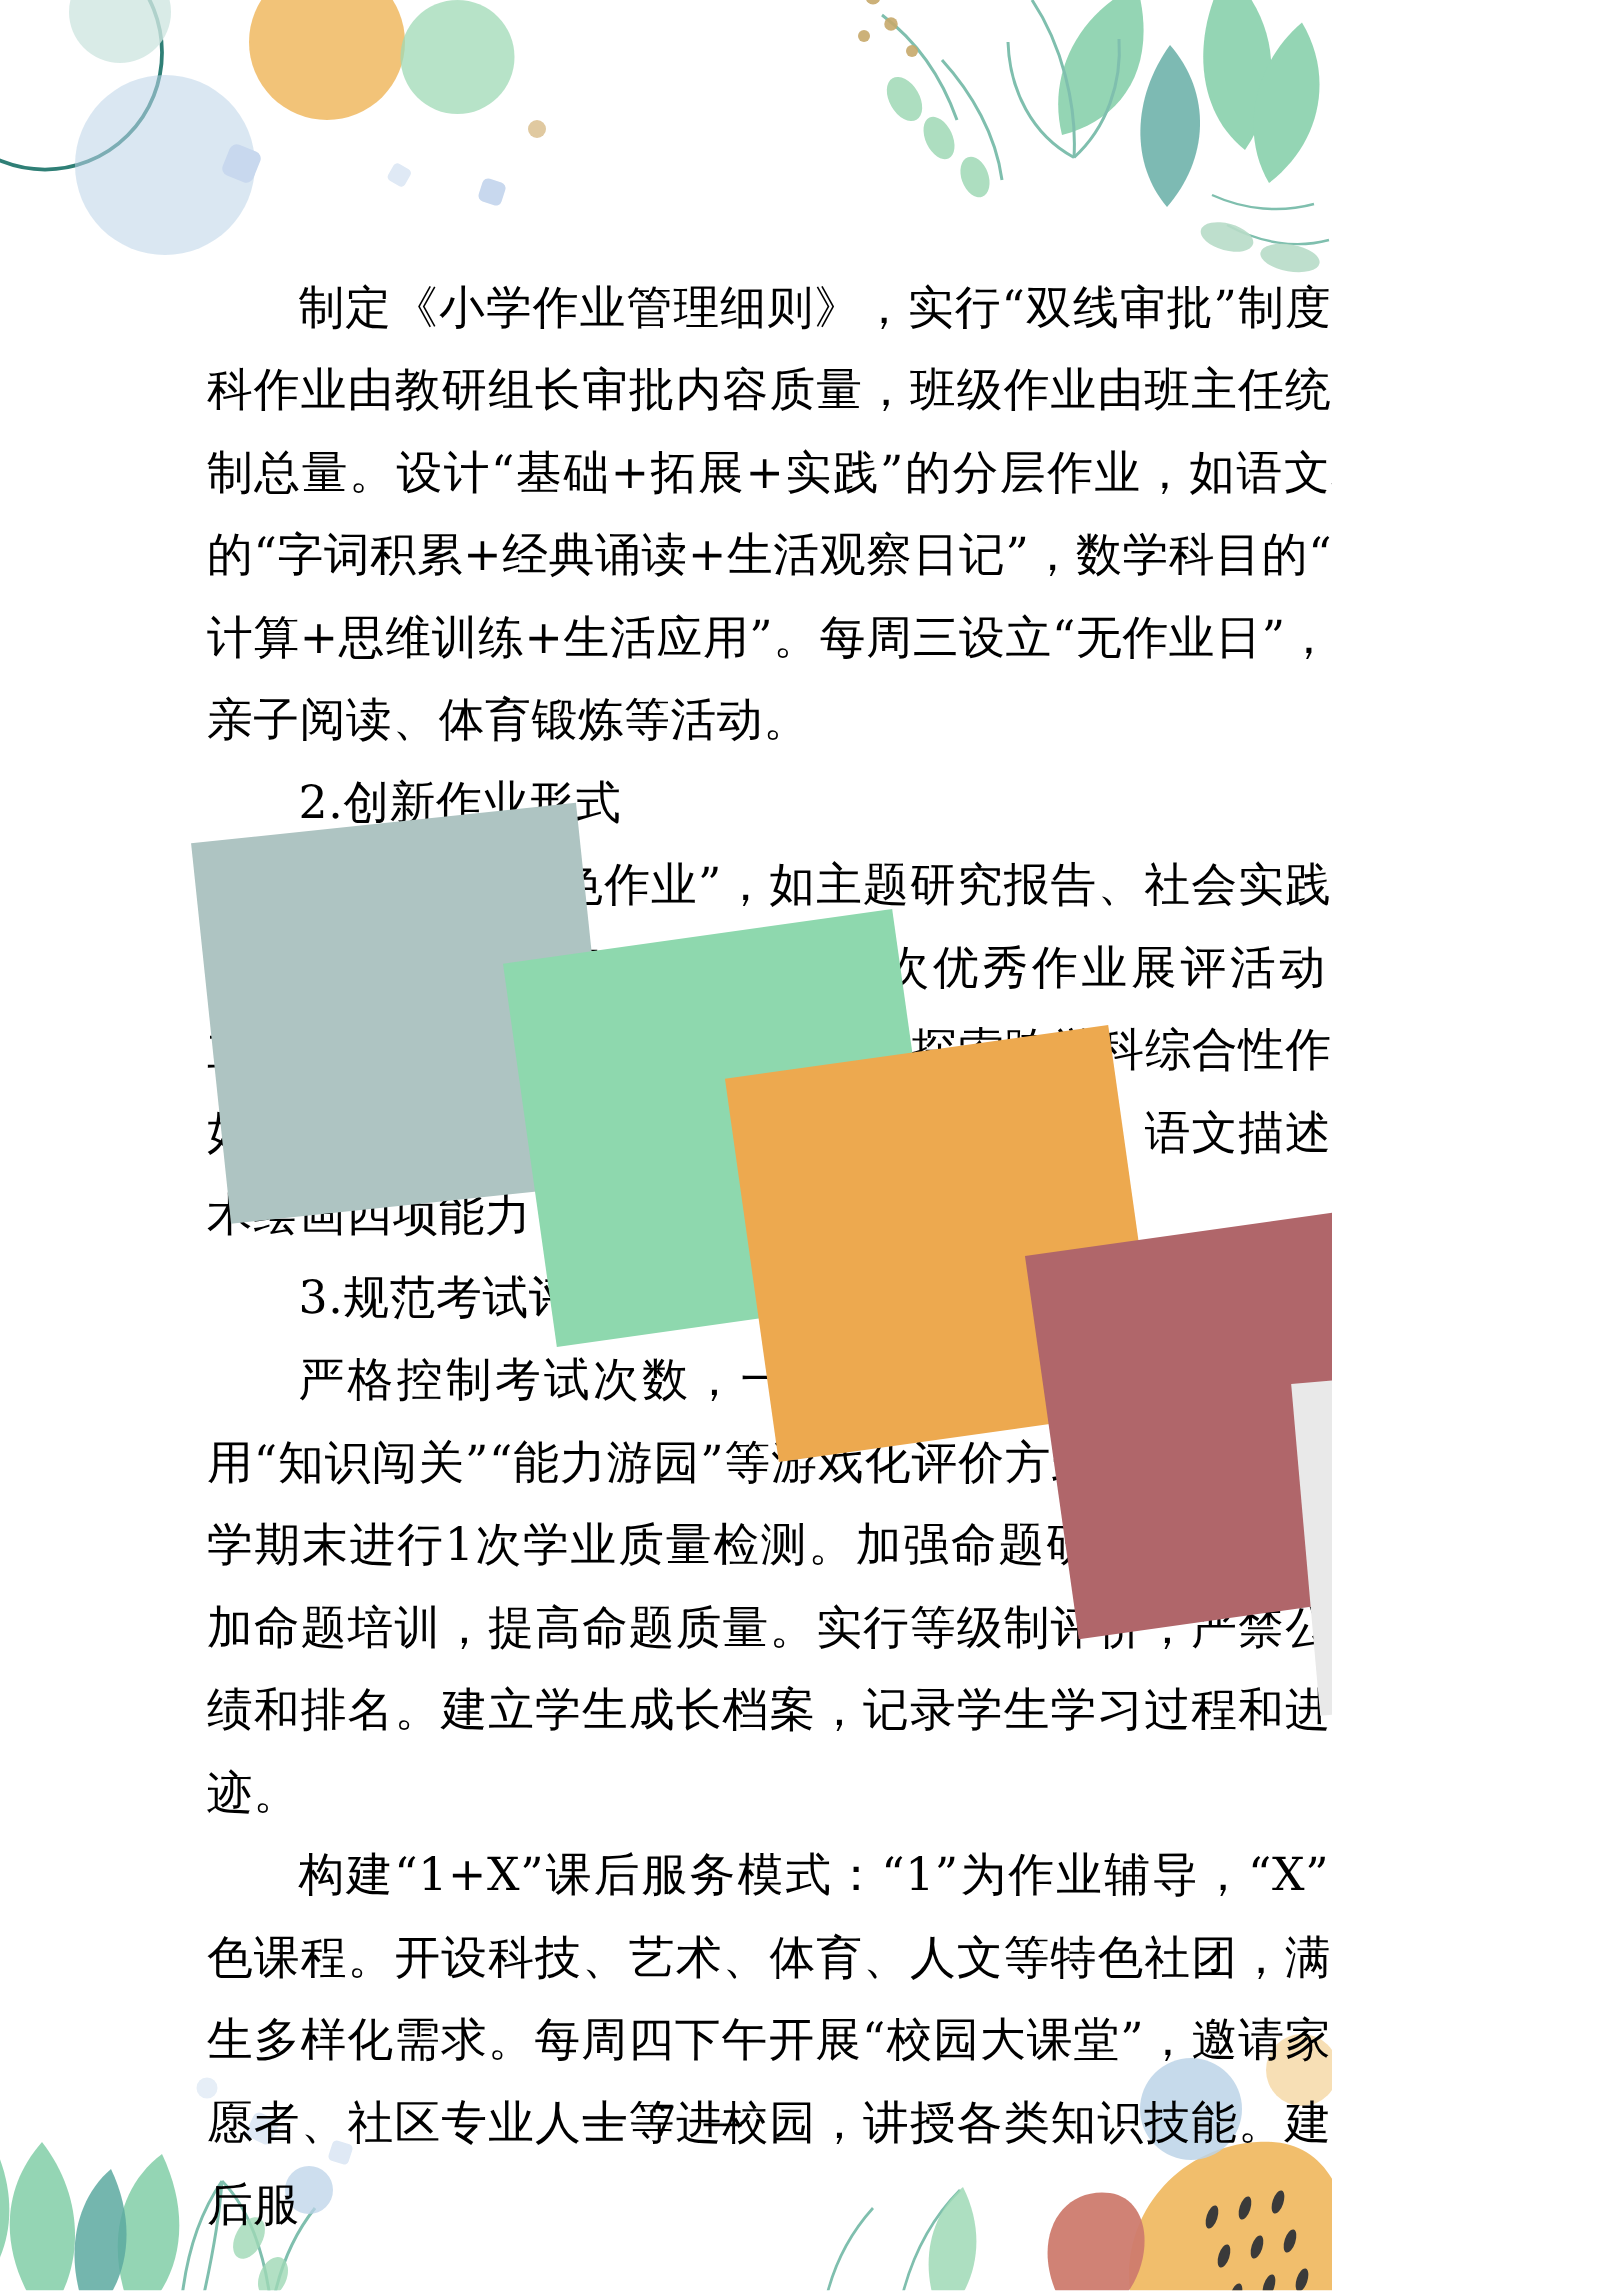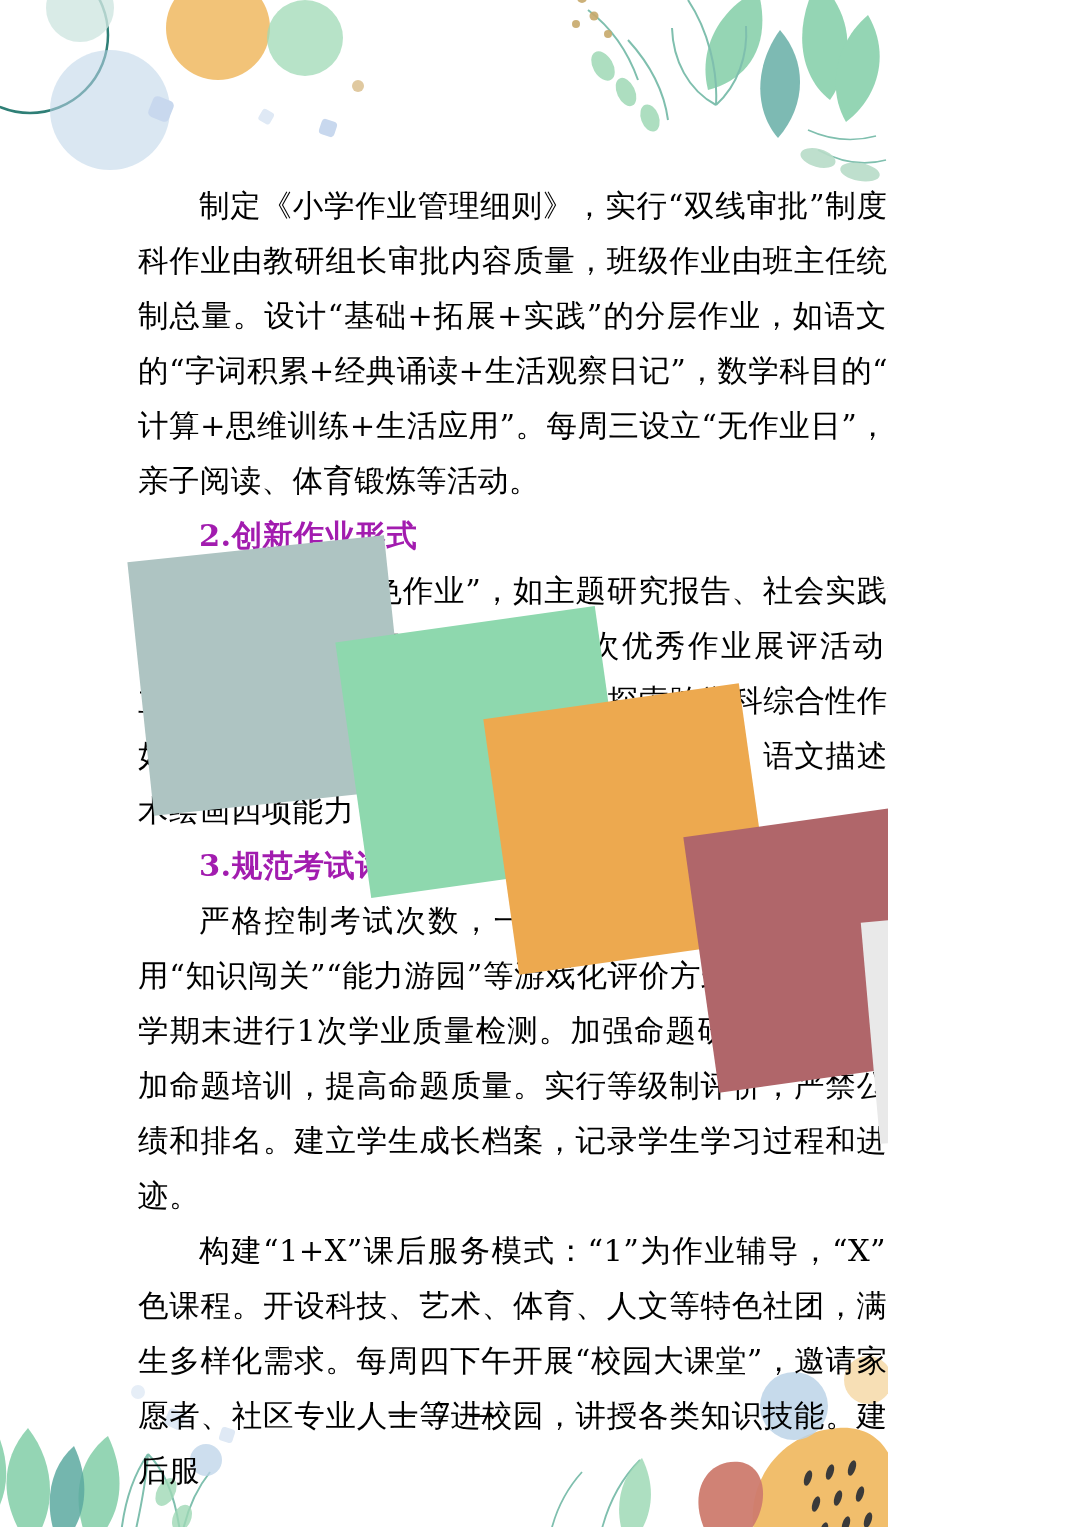--- a/index.html
+++ b/index.html
@@ -51,22 +51,22 @@
     text-align: justify;
     text-justify: inter-ideograph;
     text-indent: 2em;
     margin: 0;
     letter-spacing: 0.4px;
   }
 
   .heading {
     font-size: 30.5px;
     line-height: 55px;
-    color: #a21caf;
-    font-weight: bold;
+    color: #000000;
+    font-weight: normal;
     margin: 0;
     text-indent: 2em;
     letter-spacing: 0.4px;
   }
 
   
   .photos {
     position: absolute;
     left: 0;
     top: 0;

